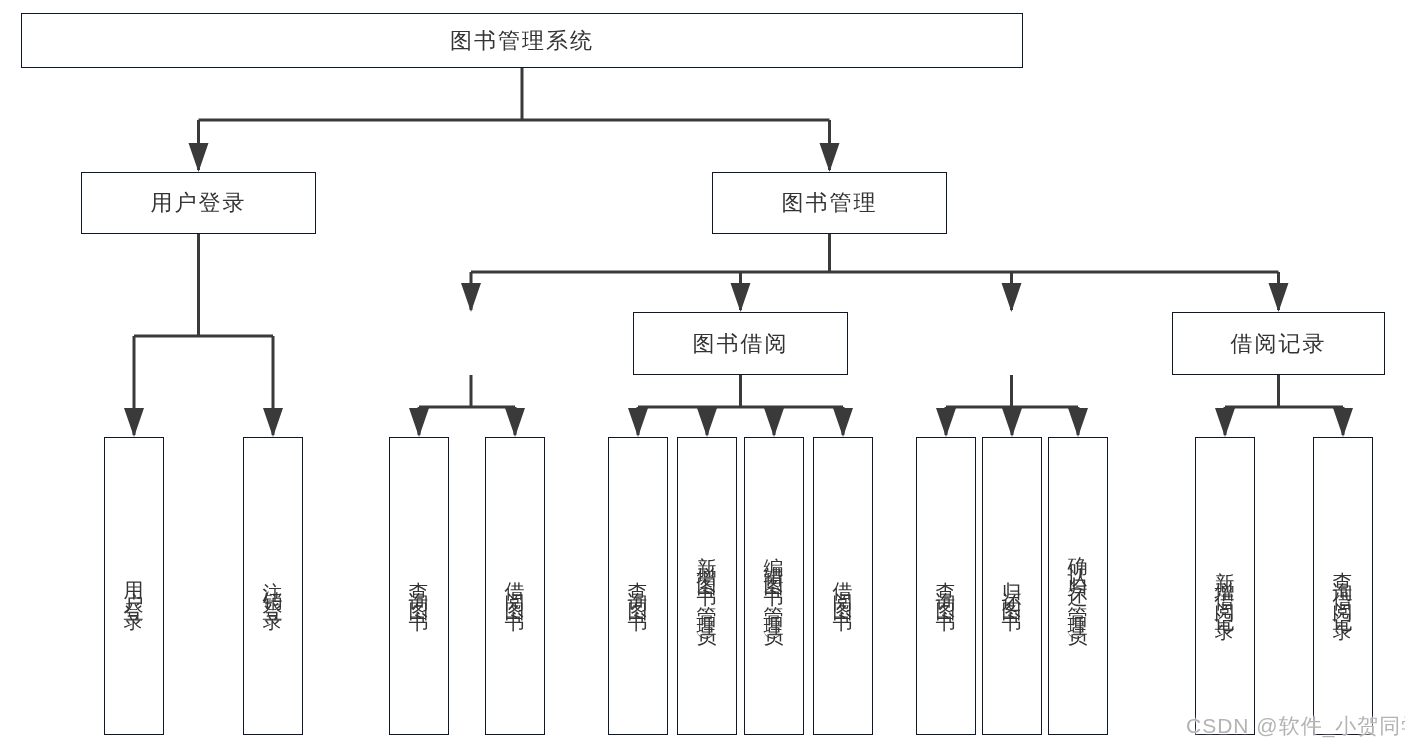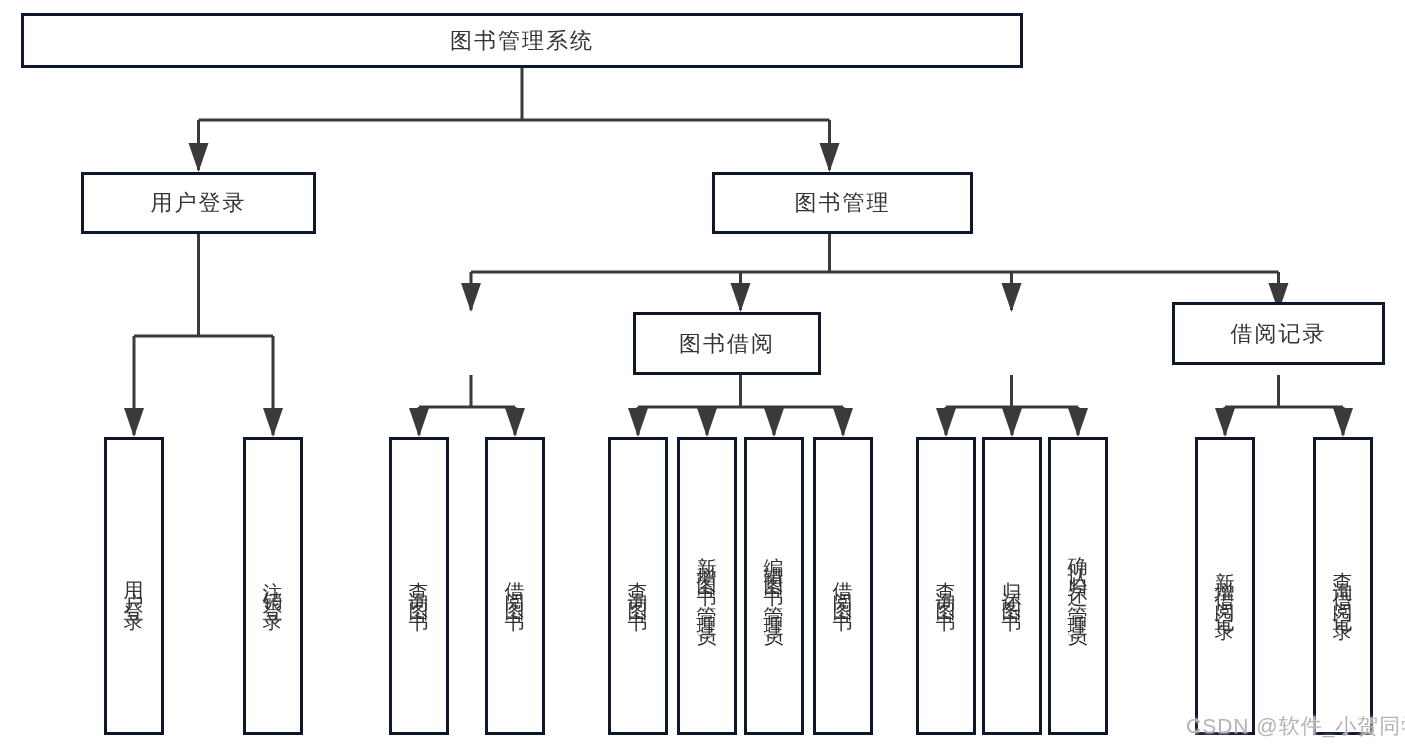--- a/index.html
+++ b/index.html
@@ -5,21 +5,21 @@
   html,body{margin:0;padding:0;background:#fff;}
   .stage{
     position:relative;width:1405px;height:747px;background:#ffffff;
     font-family:"Liberation Sans",sans-serif;color:#333333;overflow:hidden;
   }
   .wires{position:absolute;left:0;top:0;width:1405px;height:747px;}
   .ln{fill:none;stroke:#3a3a3a;stroke-width:3;}
   .ar{fill:#3a3a3a;stroke:none;}
   .box{
     position:absolute;box-sizing:border-box;background:#ffffff;
-    border:3px solid #0f172a;display:flex;align-items:center;justify-content:center;
+    border:1px solid #0f172a;display:flex;align-items:center;justify-content:center;
   }
   .hbox{font-size:22px;letter-spacing:2px;white-space:nowrap;}
   .vbox span{
     writing-mode:vertical-rl;text-orientation:mixed;
     font-size:20px;line-height:1.1;letter-spacing:10px;white-space:nowrap;
   }
   .watermark{
     position:absolute;left:1186px;top:712px;font-size:21px;letter-spacing:1px;
     color:#b3b3b3;white-space:nowrap;
     text-shadow:0 0 2px #ffffff,0 0 4px #ffffff;
@@ -64,24 +64,24 @@
 
     <g>
       <path class="ln" d="M1278.5 375 V407 M1225 407 H1343 M1225 407 V435 M1343 407 V435"></path>
       <path class="ar" d="M1225 437 l-10 -29 h20 z M1343 437 l-10 -29 h20 z"></path>
     </g>
   </svg>
 
   <div class="box hbox" style="left:21px;top:13px;width:1002px;height:55px">图书管理系统</div>
 
   <div class="box hbox" style="left:81px;top:172px;width:235px;height:62px">用户登录</div>
-  <div class="box hbox" style="left:712px;top:172px;width:261px;height:62px">图书管理</div>
+  <div class="box hbox" style="left:712px;top:172px;width:235px;height:62px">图书管理</div>
 
-  <div class="box hbox" style="left:633px;top:312px;width:188px;height:63px">图书借阅</div>
-  <div class="box hbox" style="left:1172px;top:302px;width:213px;height:63px">借阅记录</div>
+  <div class="box hbox" style="left:633px;top:312px;width:215px;height:63px">图书借阅</div>
+  <div class="box hbox" style="left:1172px;top:312px;width:213px;height:63px">借阅记录</div>
 
   <div class="box vbox" style="left:104px;top:437px;width:60px;height:298px">
     <span>用户登录</span>
   </div>
   <div class="box vbox" style="left:243px;top:437px;width:60px;height:298px">
     <span>注销登录</span>
   </div>
 
   <div class="box vbox" style="left:389px;top:437px;width:60px;height:298px">
     <span>查询图书</span>

